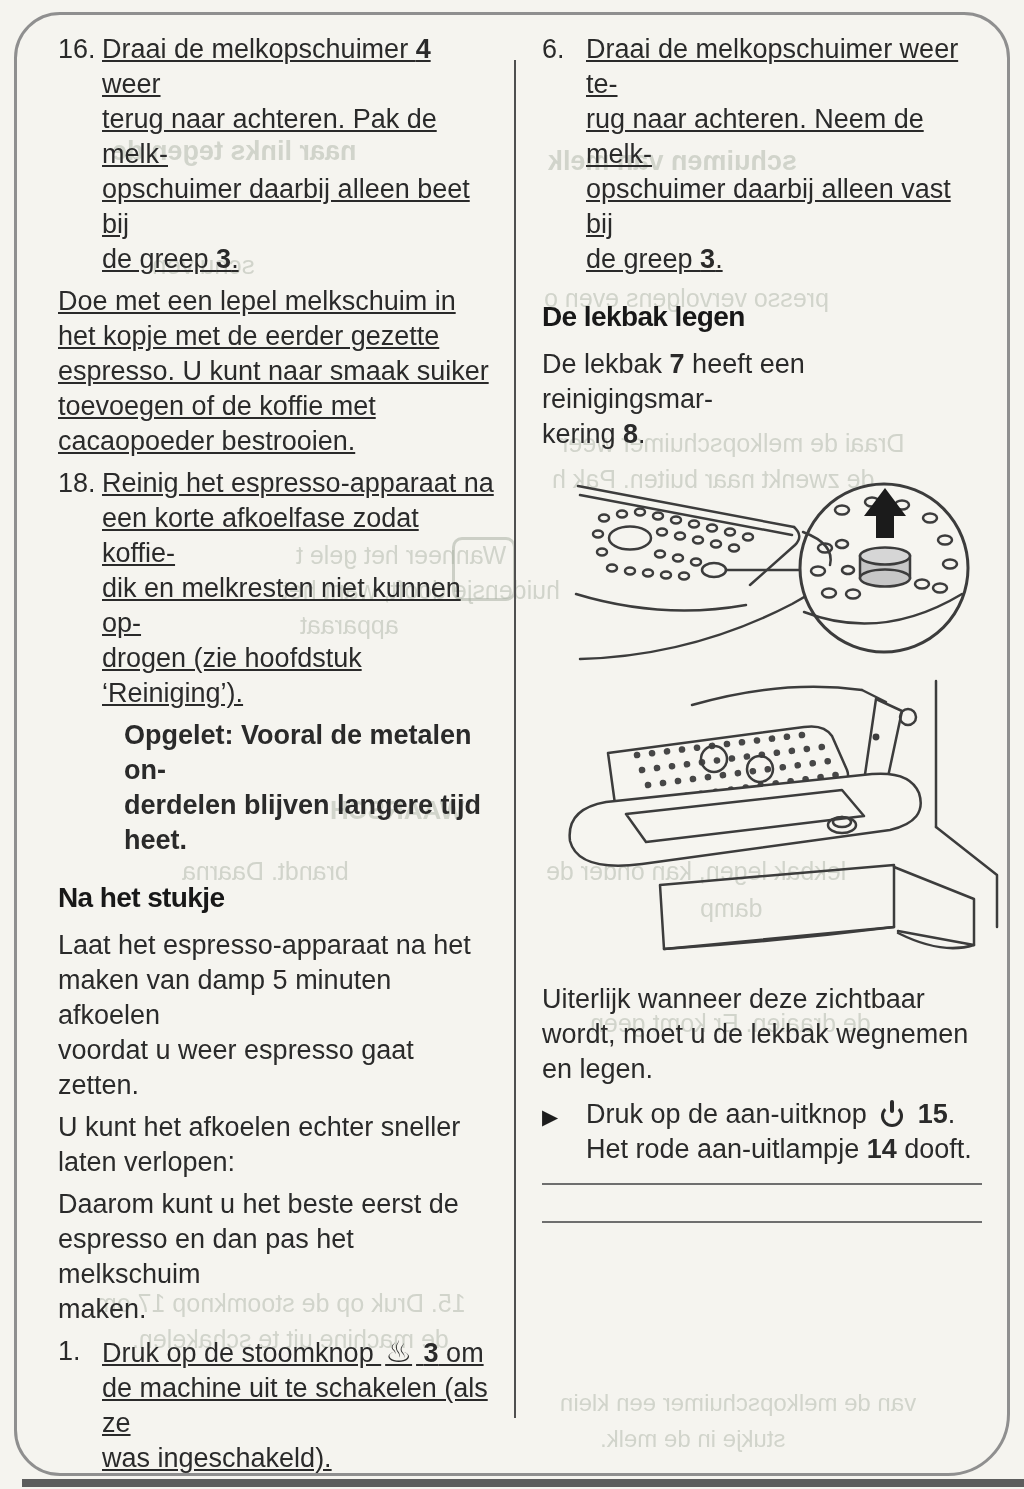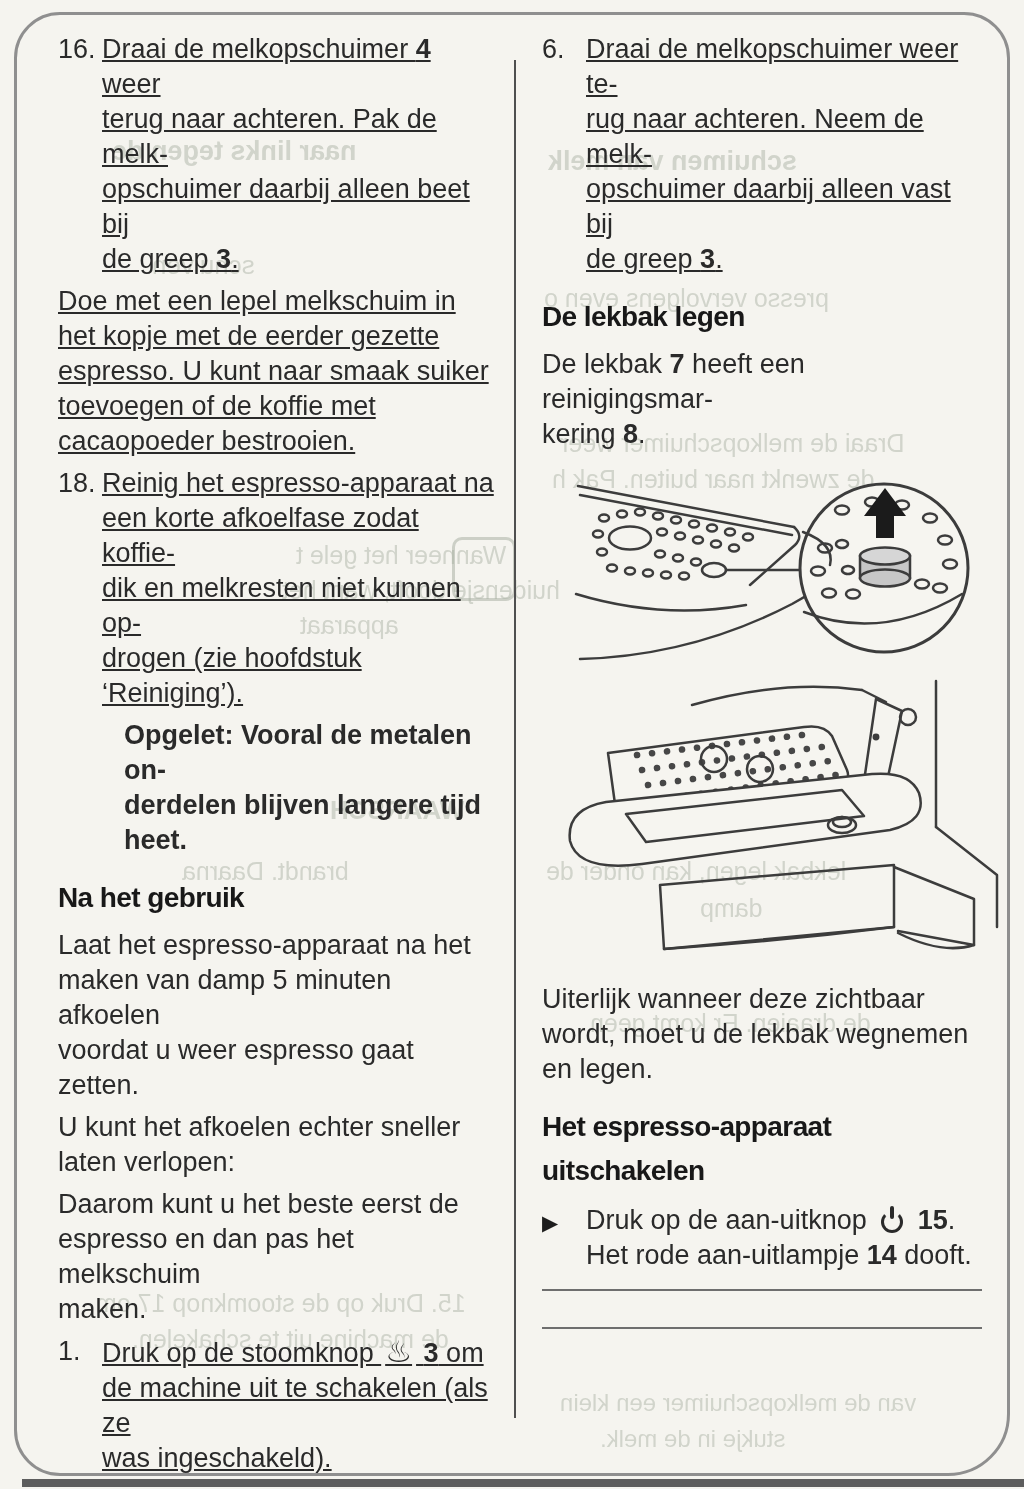--- a/index.html
+++ b/index.html
@@ -88,21 +88,21 @@
     <span class="txt">Draai de melkopschuimer <b>4</b> weer<br>terug naar achteren. Pak de melk-<br>opschuimer daarbij alleen beet bij<br>de greep <b>3</b>.</span>
   </div>
   <div class="step">
     <span class="txt">Doe met een lepel melkschuim in<br>het kopje met de eerder gezette<br>espresso. U kunt naar smaak suiker<br>toevoegen of de koffie met<br>cacaopoeder bestrooien.</span>
   </div>
   <div class="step">
     <span class="num">18.</span>
     <span class="txt">Reinig het espresso-apparaat na<br>een korte afkoelfase zodat koffie-<br>dik en melkresten niet kunnen op-<br>drogen (zie hoofdstuk ‘Reiniging’).</span>
   </div>
   <p class="caution">Opgelet: Vooral de metalen on-<br>derdelen blijven langere tijd<br>heet.</p>
-  <h2>Na het gebruik</h2>
+  <h2>Na het stukje</h2>
   <p class="para">Laat het espresso-apparaat na het<br>maken van damp 5 minuten afkoelen<br>voordat u weer espresso gaat zetten.</p>
   <p class="para">U kunt het afkoelen echter sneller<br>laten verlopen:</p>
   <p class="para">Daarom kunt u het beste eerst de<br>espresso en dan pas het melkschuim<br>maken.</p>
   <div class="step">
     <span class="num">1.</span>
     <span class="txt">Druk op de stoomknop <span class="ic-steam">♨</span> <b>3</b> om<br>de machine uit te schakelen (als ze<br>was ingeschakeld).</span>
   </div>
 
 </div>
 
@@ -204,21 +204,20 @@
         <ellipse cx="300" cy="147" rx="9" ry="5"></ellipse>
         <path d="M118,210 L352,190 L352,252 L122,274 Z"></path>
         <path d="M352,192 L432,224 L432,270 L356,256"></path>
         <path d="M122,274 Q240,266 352,252"></path>
         <path d="M432,270 Q400,280 356,258"></path>
       </g>
     </svg>
   </figure>
 
   <p class="para">Uiterlijk wanneer deze zichtbaar<br>wordt, moet u de lekbak wegnemen<br>en legen.</p>
-  <h2>Het espresso-apparaat<br>uitschakelen</h2>
   <div class="bullet">
     <span class="arr">▶</span>
     <span class="txt">Druk op de aan-uitknop <span class="ic-power"><span class="pw-bar"></span></span> <b>15</b>.<br>Het rode aan-uitlampje <b>14</b> dooft.</span>
   </div>
   <div class="info">
     
     
   </div>
 </div>
 

